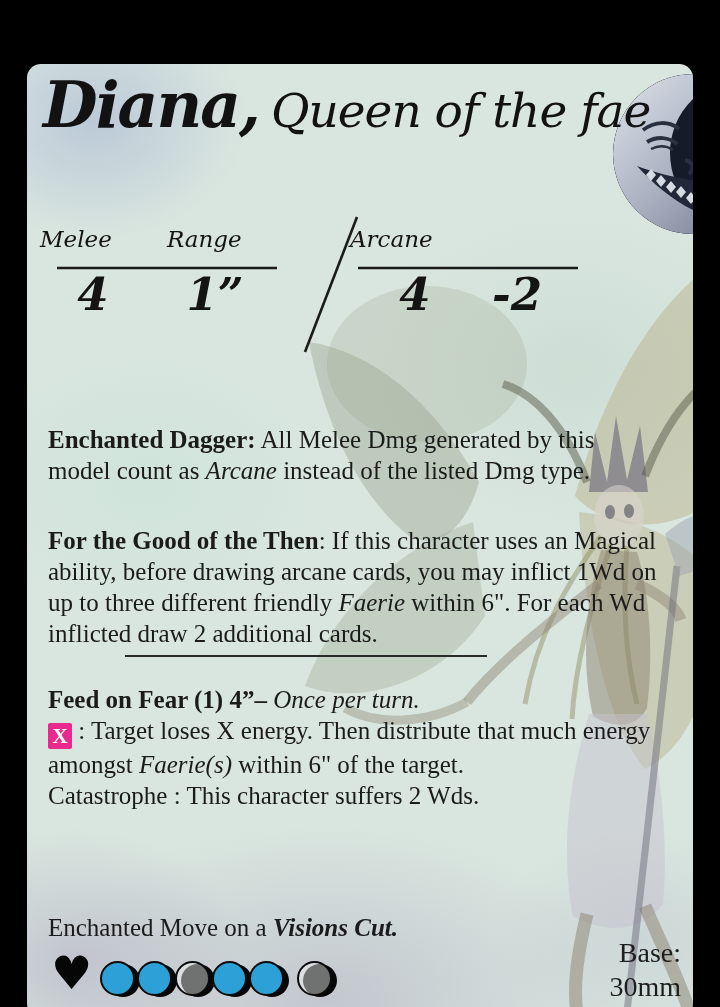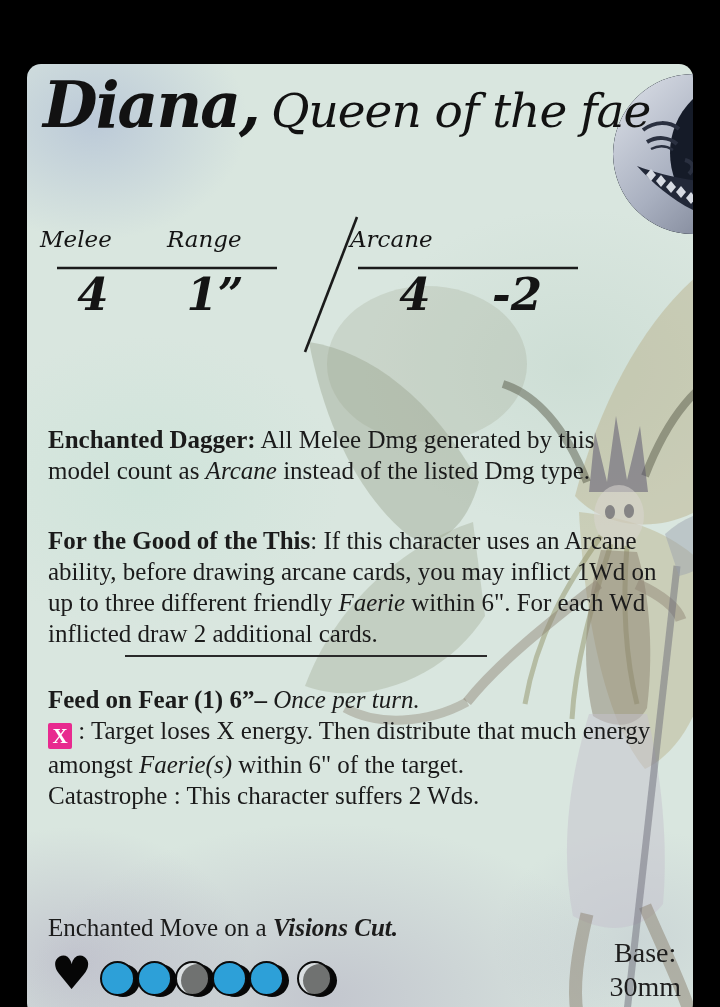--- a/index.html
+++ b/index.html
@@ -50,21 +50,21 @@
     font-size:46px; line-height:46px; color:#060606; }
   .pip { position:absolute; top:897px; width:40px; height:38px; }
   .pip::before { content:""; position:absolute; left:6px; top:3px; width:34px; height:33px;
     border-radius:50%; background:#070707; }
   .pip .disc { position:absolute; left:0; top:0; width:31px; height:31px; border-radius:50%;
     border:2px solid #0b0b0b; }
   .pip[data-state="filled"] .disc { background:#2da0d8; }
   .pip[data-state="empty"]  .disc { background:rgba(242,246,244,.45); }
   #pip1{left:73px} #pip2{left:110px} #pip3{left:148px} #pip4{left:185px} #pip5{left:222px} #pip6{left:270px}
 
-  .base { position:absolute; right:12px; top:872px; text-align:center; font-size:28px;
+  .base { position:absolute; right:12px; top:872px; text-align:right; font-size:28px;
     line-height:34px; color:#1e1e1e; }
 </style>
 </head>
 <body>
 
 <div class="stage">
   <div class="card">
 
     <svg class="art" width="666" height="953" viewBox="0 0 666 953">
       <ellipse cx="400" cy="300" rx="100" ry="78" fill="#a3a893" opacity="0.28"></ellipse>
@@ -143,26 +143,26 @@
     <div class="stat-label" id="lbl-range">Range</div>
     <div class="stat-value" id="val-melee">4</div>
     <div class="stat-value" id="val-range">1”</div>
     <div class="stat-value" id="val-arcane">4</div>
     <div class="stat-value" id="val-evade">-2</div>
 
 
     <div class="ability" id="p-dagger"><b>Enchanted Dagger:</b><span> All Melee Dmg generated by this
 model count as </span><i>Arcane</i><span> instead of the listed Dmg type.</span></div>
 
-    <div class="ability" id="p-glade"><b>For the Good of the This</b><span>: If this character uses an Arcane
+    <div class="ability" id="p-glade"><b>For the Good of the Then</b><span>: If this character uses an Magical
 ability, before drawing arcane cards, you may inflict 1Wd on
 up to three different friendly </span><i>Faerie</i><span> within 6". For each Wd
 inflicted draw 2 additional cards.</span></div>
 
-    <div class="ability" id="p-feed"><b>Feed on Fear (1) 6”– </b><i>Once per turn.</i><span>
+    <div class="ability" id="p-feed"><b>Feed on Fear (1) 4”– </b><i>Once per turn.</i><span>
 </span><span class="xbox">X</span><span> : Target loses X energy. Then distribute that much energy
 amongst </span><i>Faerie(s)</i><span> within 6" of the target.
 Catastrophe : This character suffers 2 Wds.</span></div>
 
 
     <div class="ability" id="p-signature"><span>Enchanted Move on a </span><span class="bi">Visions Cut.</span></div>
 
     <span class="heart">♥</span>
     <span class="pip" id="pip1" data-state="filled">
         <span class="disc"></span>

